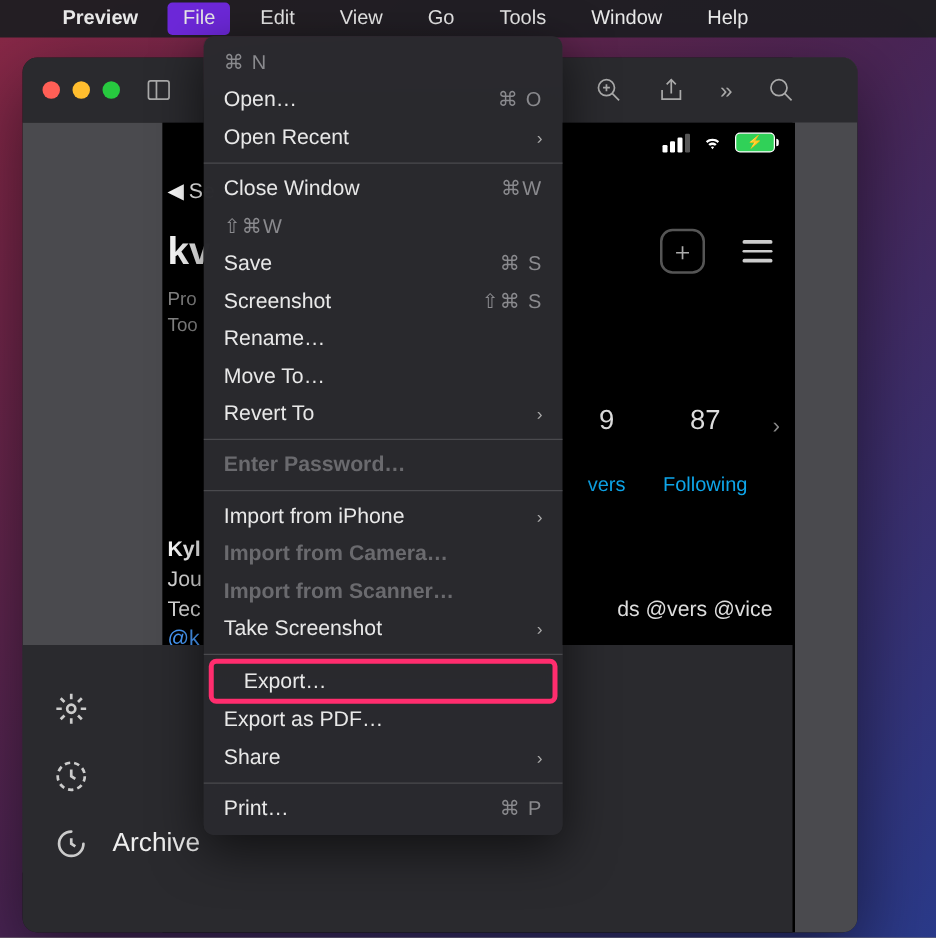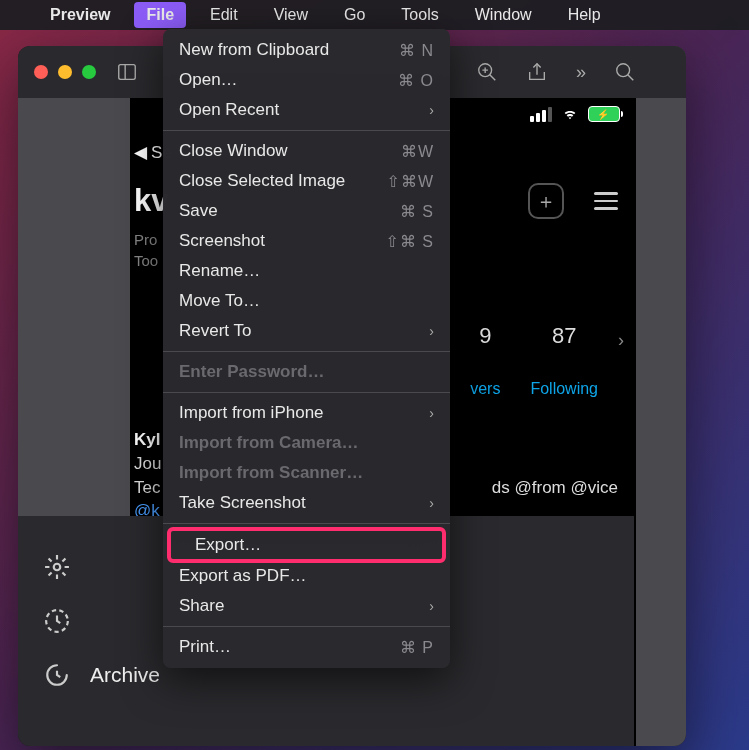--- a/index.html
+++ b/index.html
@@ -3,21 +3,21 @@
   <meta charset="utf-8">
   <style>
     * { margin: 0; padding: 0; box-sizing: border-box; font-family: -apple-system, BlinkMacSystemFont, "Segoe UI", Helvetica, Arial, sans-serif; }
     body { width: 749px; height: 750px; background: linear-gradient(135deg, #8a2846 0%, #4a2555 50%, #2a3a8a 100%); overflow: hidden; position: relative; }
     
     .menubar { height: 30px; background: rgba(30,30,34,0.95); display: flex; align-items: center; padding: 0 18px; position: relative; z-index: 100; }
     .apple-logo { color: #e8e8e8; font-size: 18px; margin-right: 20px; }
     .menubar-items { display: flex; gap: 12px; }
     .menubar-item { color: #e8e8e8; font-size: 16px; padding: 4px 12px; cursor: default; }
     .menubar-item.bold { font-weight: 600; }
-    .menubar-item.active { background: #8b5cf6; border-radius: 4px; font-weight: bold; }
+    .menubar-item.active { background: #6d28d9; border-radius: 4px; }
     
     .window { position: absolute; top: 46px; left: 18px; width: 668px; height: 700px; background: #1a1a1c; border-radius: 12px; overflow: hidden; box-shadow: 0 20px 60px rgba(0,0,0,0.5); }
     .bg-grey { position: absolute; top: 0; right: 0; width: 52px; height: 100%; background: #4a4a4e; }
     .bg-grey-left { position: absolute; top: 52px; left: 0; width: 112px; height: 600px; background: #4a4a4e; }
     
     .titlebar { height: 52px; display: flex; align-items: center; justify-content: space-between; padding: 0 16px; background: #2a2a2e; position: relative; z-index: 2;}
     .traffic { display: flex; gap: 10px; }
     .traffic span { width: 14px; height: 14px; border-radius: 50%; }
     .traffic .red { background: #ff5f56; }
     .traffic .yellow { background: #ffbd2e; }
@@ -159,21 +159,21 @@
       </div>
       <div class="stat">
         <div class="stat-num">87</div>
         <div class="stat-lbl">Following</div>
       </div>
       <span class="chev-right">›</span>
     </div>
     <div class="bio">
       <div class="display-name">Kyl</div>
       <div class="line">Jou</div>
-      <div class="line"><span>Tec</span><span style="float:right;padding-right:14px">ds @from @vice</span></div>
+      <div class="line"><span>Tec</span><span style="float:right;padding-right:14px">ds @vers @vice</span></div>
       <div class="line mention">@k</div>
     </div>
   </div>
 
   <div class="bottom-section">
     <div class="bottom-item">
       <svg class="bottom-icon" viewBox="0 0 24 24">
           <circle cx="12" cy="12" r="3"></circle>
           <path d="M12 1v4m0 14v4M4.2 4.2l2.8 2.8m10 10l2.8 2.8M1 12h4m14 0h4M4.2 19.8l2.8-2.8m10-10l2.8-2.8"></path>
         </svg>
@@ -192,38 +192,36 @@
           <path d="M8 3l4 0l-3-3" fill="#ccc" stroke="none" transform="rotate(200 12 12) translate(0 -9)"></path>
           <path d="M12 8v4l3 2"></path>
         </svg>
       <span>Archive</span>
     </div>
   </div>
 </div>
 
 <div class="dropdown" id="dropdown">
     <div class="dd-item">
-      <span>New from Clipboard</span>
       <span class="dd-shortcut">⌘ N</span>
     </div>
     <div class="dd-item">
       <span>Open…</span>
       <span class="dd-shortcut">⌘ O</span>
     </div>
     <div class="dd-item">
       <span>Open Recent</span>
       <span class="dd-arrow">›</span>
     </div>
     <div class="dd-sep"></div>
     <div class="dd-item">
       <span>Close Window</span>
       <span class="dd-shortcut">⌘W</span>
     </div>
     <div class="dd-item">
-      <span>Close Selected Image</span>
       <span class="dd-shortcut">⇧⌘W</span>
     </div>
     <div class="dd-item">
       <span>Save</span>
       <span class="dd-shortcut">⌘ S</span>
     </div>
     <div class="dd-item">
       <span>Screenshot</span>
       <span class="dd-shortcut">⇧⌘ S</span>
     </div>

